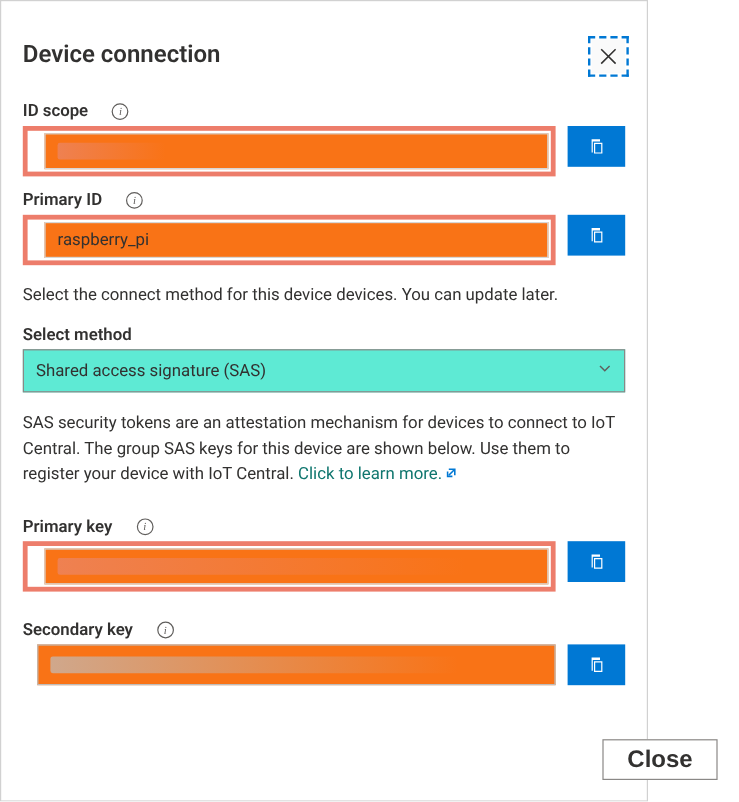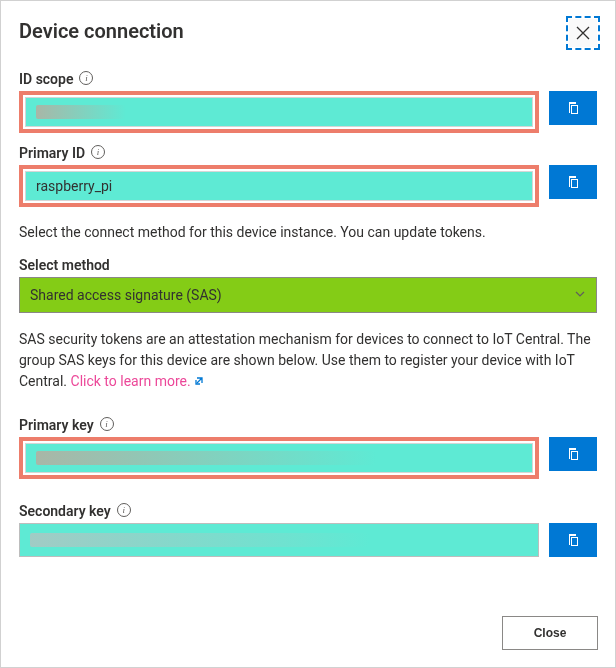--- a/index.html
+++ b/index.html
@@ -6,23 +6,23 @@
     body {
       font-family: "Segoe UI", -apple-system, BlinkMacSystemFont, Roboto, sans-serif;
       background: #fff;
       width: 616px;
       height: 668px;
       position: relative;
       color: #323130;
     }
     .panel {
       border: 1px solid #d1d1d1;
-      width: 616px;
+      width: 540px;
       height: 668px;
-      padding: 18px 18px 70px 18px;
+      padding: 32px 18px 70px 18px;
       overflow: hidden;
     }
     .header {
       display: flex;
       justify-content: space-between;
       align-items: flex-start;
       margin-bottom: 24px;
     }
     .title {
       font-size: 20px;
@@ -37,21 +37,22 @@
       justify-content: center;
       background: #fafafa;
       color: #323130;
       font-size: 16px;
       cursor: pointer;
       outline: 2px dashed #0078d4;
       outline-offset: 1px;
     }
     .label-row {
       display: flex;
-      gap: 6px;
+      align-items: center;
+      gap: 20px;
       margin-bottom: 4px;
       font-size: 14px;
       font-weight: 600;
       color: #323130;
     }
     .info-icon {
       width: 14px;
       height: 14px;
       border: 1px solid #605e5c;
       border-radius: 50%;
@@ -67,26 +68,27 @@
     .field-row {
       display: flex;
       align-items: stretch;
       gap: 10px;
       margin-bottom: 12px;
     }
     .field-box {
       flex: 1;
       height: 36px;
       border: 1px solid #bdbdbd;
-      background: #5eead4;
+      background: #f97316;
       padding: 0 10px;
       display: flex;
       align-items: center;
       font-size: 14px;
       color: #323130;
+      margin-left: 12px;
     }
     .highlight-wrap {
       flex: 1;
       border: 4px solid #ed7d6b;
       padding: 2px;
     }
     .highlight-wrap .field-box {
       height: 30px;
       border: 1px solid #d6d6d6;
     }
@@ -122,55 +124,55 @@
     .select-box {
       height: 36px;
       border: 1px solid #8a8886;
       padding: 0 34px 0 10px;
       display: flex;
       align-items: center;
       font-size: 14px;
       position: relative;
       cursor: pointer;
       margin-bottom: 16px;
-      background: #84cc16;
+      background: #5eead4;
     }
     .select-box .chevron {
       position: absolute;
       right: 10px;
       top: 50%;
       transform: translateY(-50%);
     }
     .sas-desc {
       font-size: 14px;
       line-height: 1.5;
       margin-bottom: 20px;
     }
     .link {
-      color: #ec4899;
+      color: #0f766e;
       text-decoration: none;
       cursor: pointer;
       text-align: center;
     }
     .ext-icon {
       display: inline-block;
       vertical-align: -1px;
       margin-left: 2px;
     }
     .footer {
       position: absolute;
       bottom: 18px;
       right: 18px;
     }
     .close-btn {
       min-width: 96px;
       height: 34px;
       border: 1px solid #8a8886;
       background: #fff;
-      font-size: 12px;
+      font-size: 20px;
       font-weight: 600;
       padding: 0 18px;
       cursor: pointer;
       color: #323130;
     }
     .section-gap { margin-top: 24px; }
   </style>
 </head>
 <body>
 
@@ -212,21 +214,21 @@
         <span>raspberry_pi</span>
       </div>
     </div>
     <div class="copy-btn">
       <svg viewBox="0 0 16 16">
           <path d="M4 2h7v2H5v9H4V2zm2 3h7v9H6V5zm1 1v7h5V6H7z"></path>
         </svg>
     </div>
   </div>
 
-  <div class="desc">Select the connect method for this device instance. You can update tokens.</div>
+  <div class="desc">Select the connect method for this device devices. You can update later.</div>
   <div class="label-row">
     <span>Select method</span>
   </div>
   <div class="select-box">
     <span>Shared access signature (SAS)</span>
     <span class="chevron">
       <svg width="12" height="12" viewBox="0 0 12 12">
           <path d="M2 4 L6 8 L10 4" stroke="#605e5c" stroke-width="1.2" fill="none"></path>
         </svg>
     </span>

